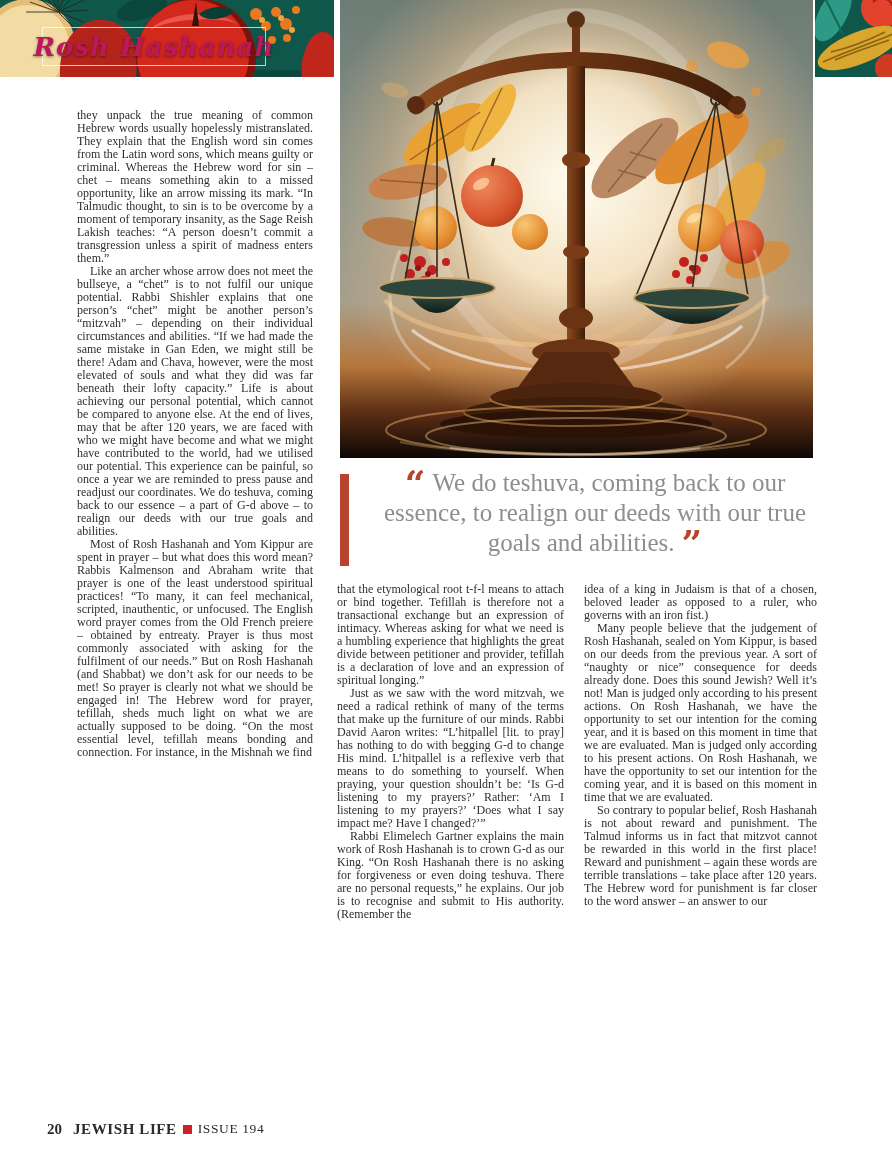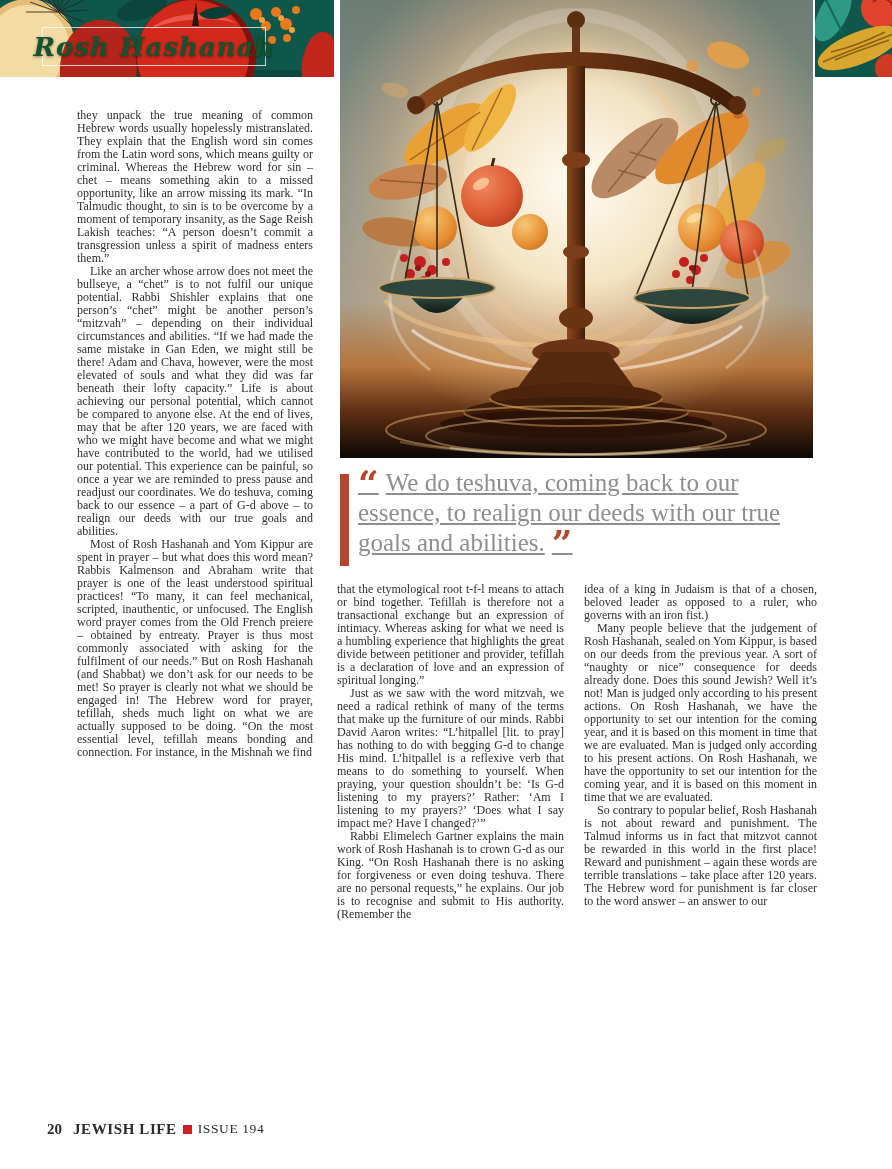--- a/index.html
+++ b/index.html
@@ -11,33 +11,33 @@
   
   .banner{position:absolute; left:0; top:0; width:334px; height:77px;}
   .banner svg{display:block;}
   .banner-title-box{
     position:absolute; left:42px; top:27px; width:222px; height:37px;
     border:1px solid rgba(255,255,255,.75);
     display:flex; align-items:center; justify-content:center;
   }
   .banner-title{
     font-family:"DejaVu Serif", serif; font-style:italic; font-weight:bold;
-    font-size:26px; color:#14532d; white-space:nowrap;
+    font-size:26px; color:#be185d; white-space:nowrap;
     text-shadow:0 1px 3px rgba(0,0,0,.45);
     letter-spacing:1px;
   }
   .corner-art{position:absolute; left:815px; top:0; width:77px; height:77px;}
   
   .hero{position:absolute; left:340px; top:0; width:473px; height:458px; overflow:hidden;}
   
   .quote-bar{position:absolute; left:340px; top:474px; width:9px; height:92px; background:#b5452e;}
   .pull-quote{
-    position:absolute; left:358px; top:468px; width:452px;
+    position:absolute; left:369px; top:468px; width:452px;
     font-family:"Liberation Serif", serif; font-size:25px; line-height:30px;
-    color:#8e8e8e; text-align:left;text-decoration:underline;
+    color:#8e8e8e; text-align:center;
   }
   .q-mark{
     font-family:"DejaVu Serif", serif; font-weight:bold; font-size:36px;
     color:#b5452e; line-height:0; vertical-align:-5px;
   }
   .q-open{margin-right:7px;}
   .q-close{margin-left:7px;}
   
   .col{
     position:absolute; top:583px; font-size:12px; line-height:13px;

